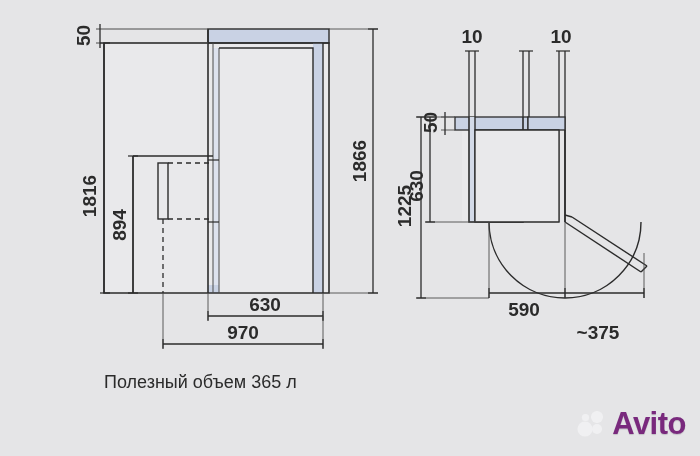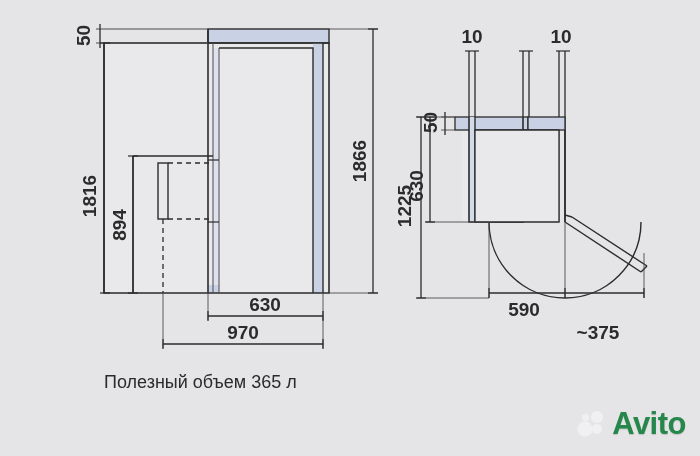--- a/index.html
+++ b/index.html
@@ -39,21 +39,21 @@
     bottom: 14px;
     display: flex;
     align-items: center;
     gap: 6px;
     opacity: 0.92;
   }
   .wm-text {
     font-family: "Liberation Sans", sans-serif;
     font-size: 31px;
     font-weight: bold;
-    color: #15803d;
+    color: #701a75;
     letter-spacing: -0.5px;
     text-shadow: 0 1px 1px rgba(120,120,125,0.35);
   }
 </style>
 </head>
 <body>
 
 <div id="root">
 
   <svg class="drawing" viewBox="0 0 700 456">

